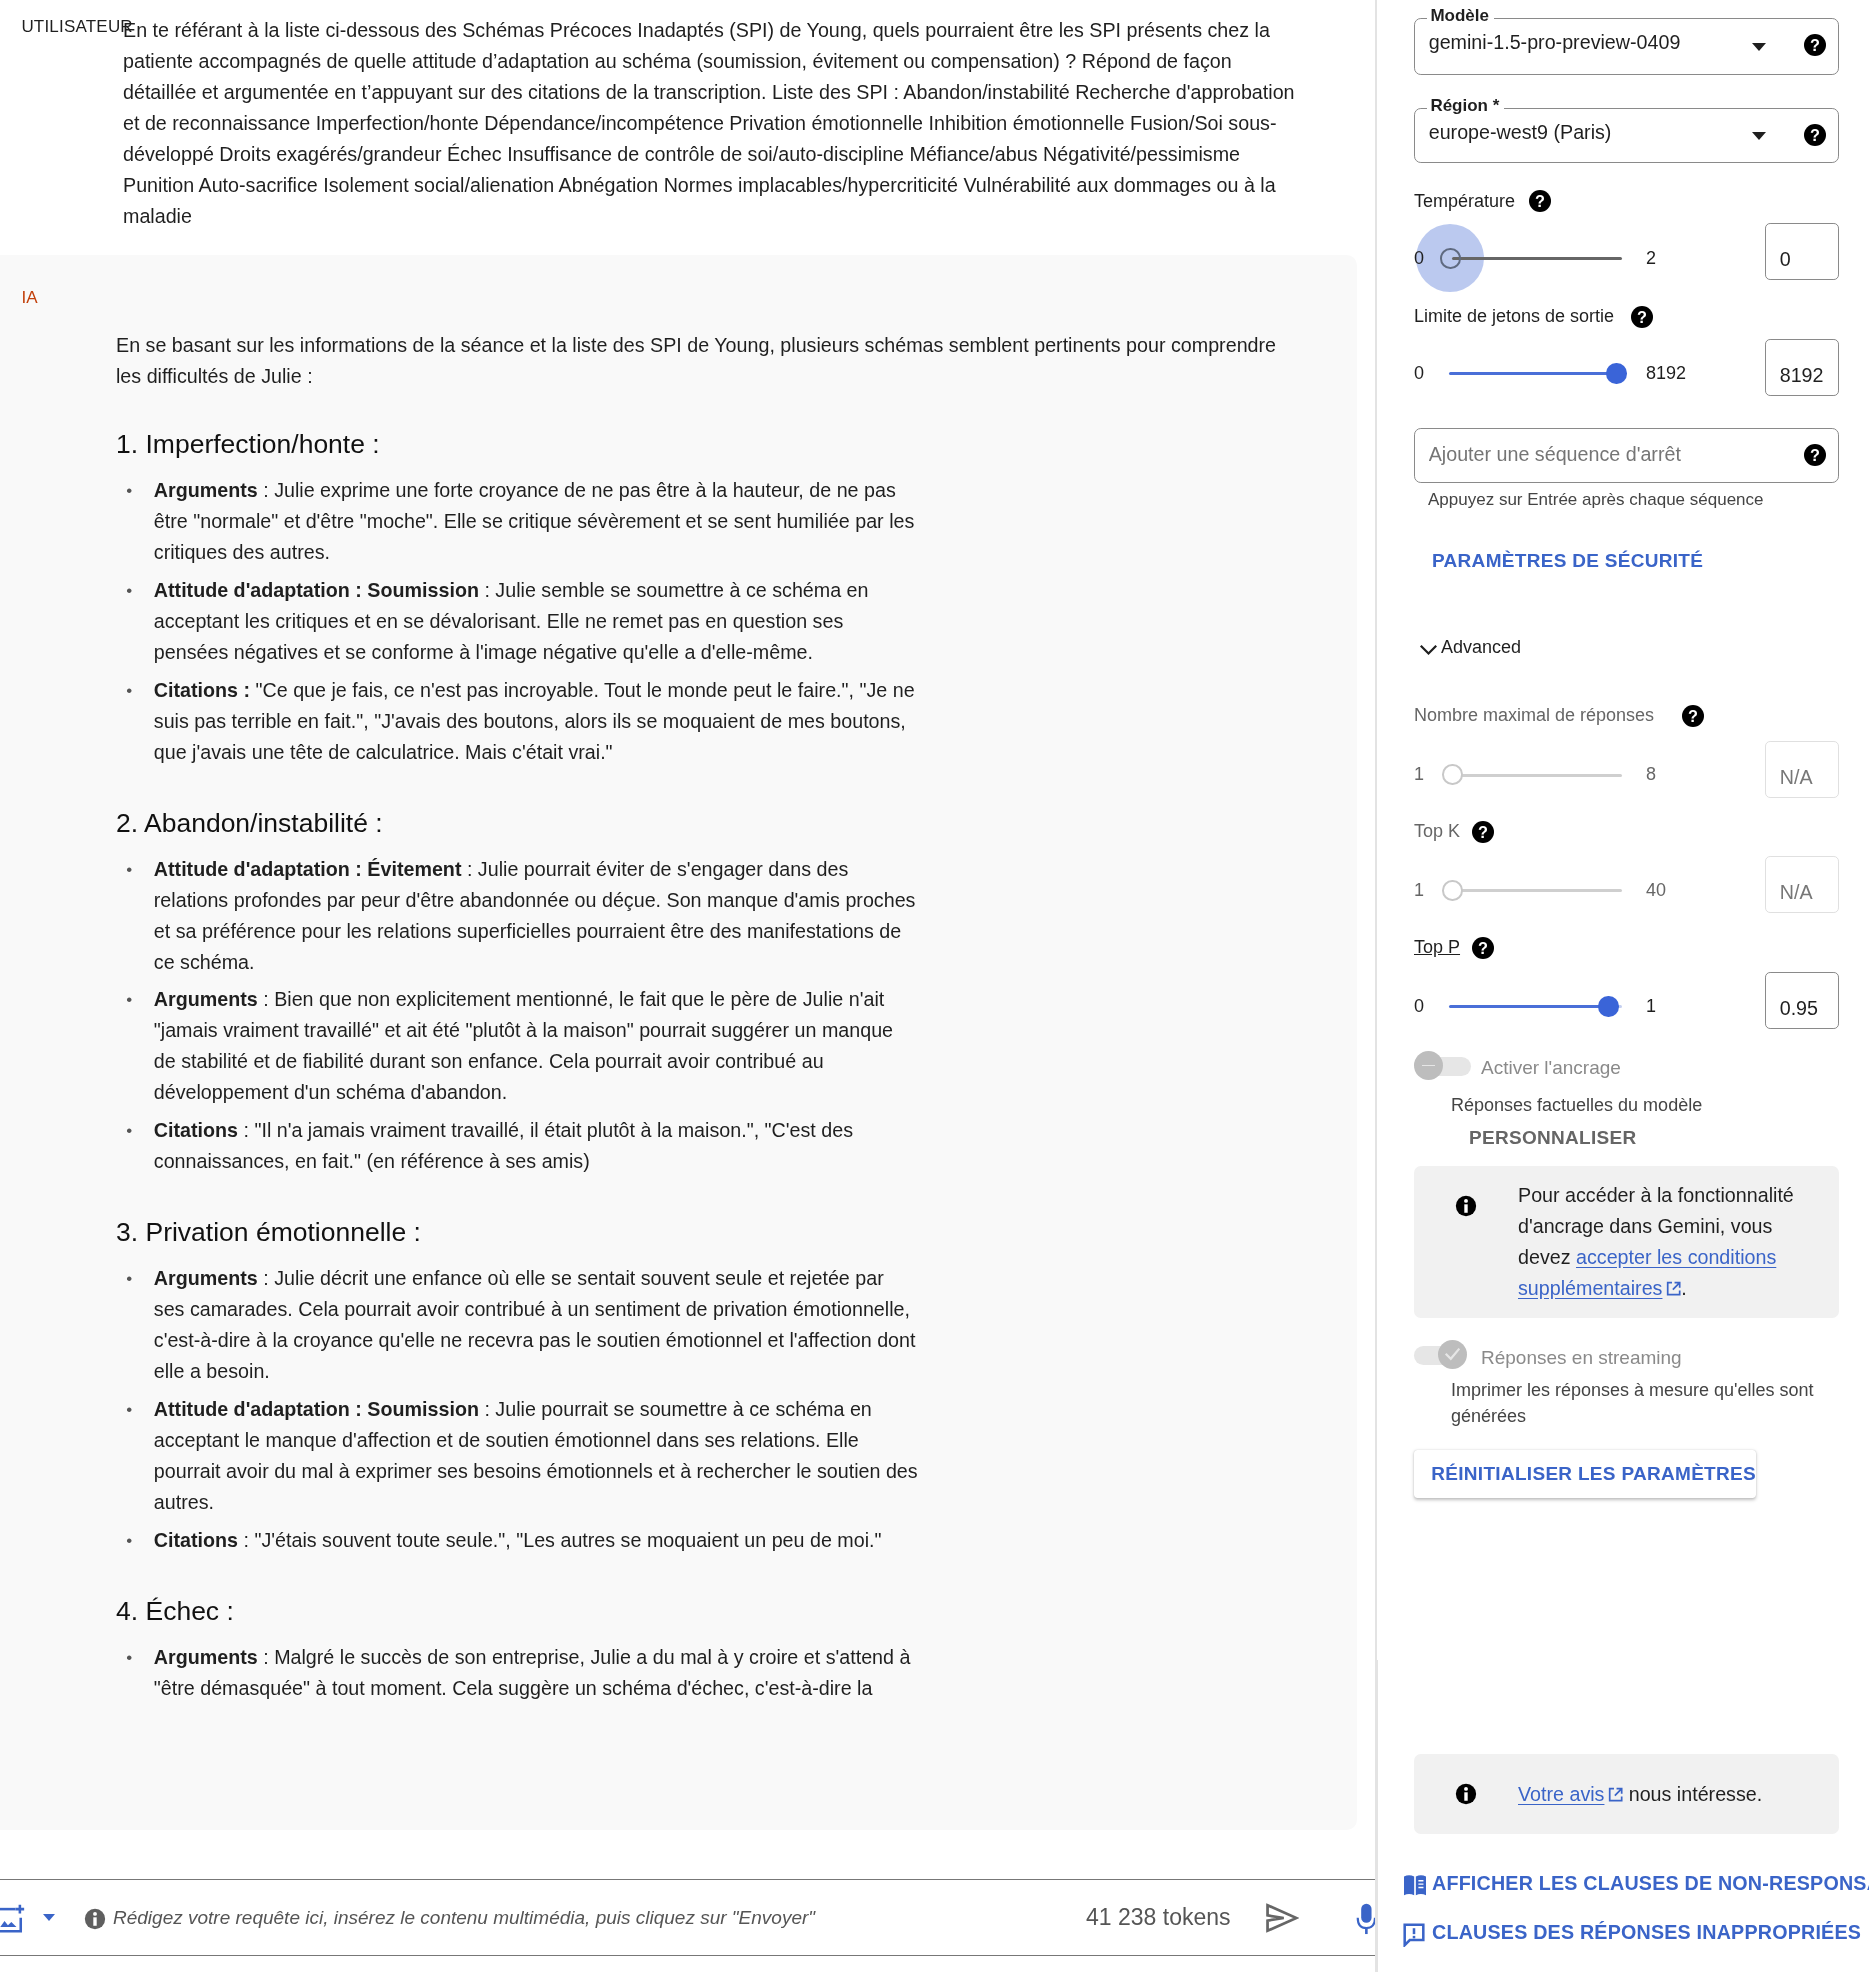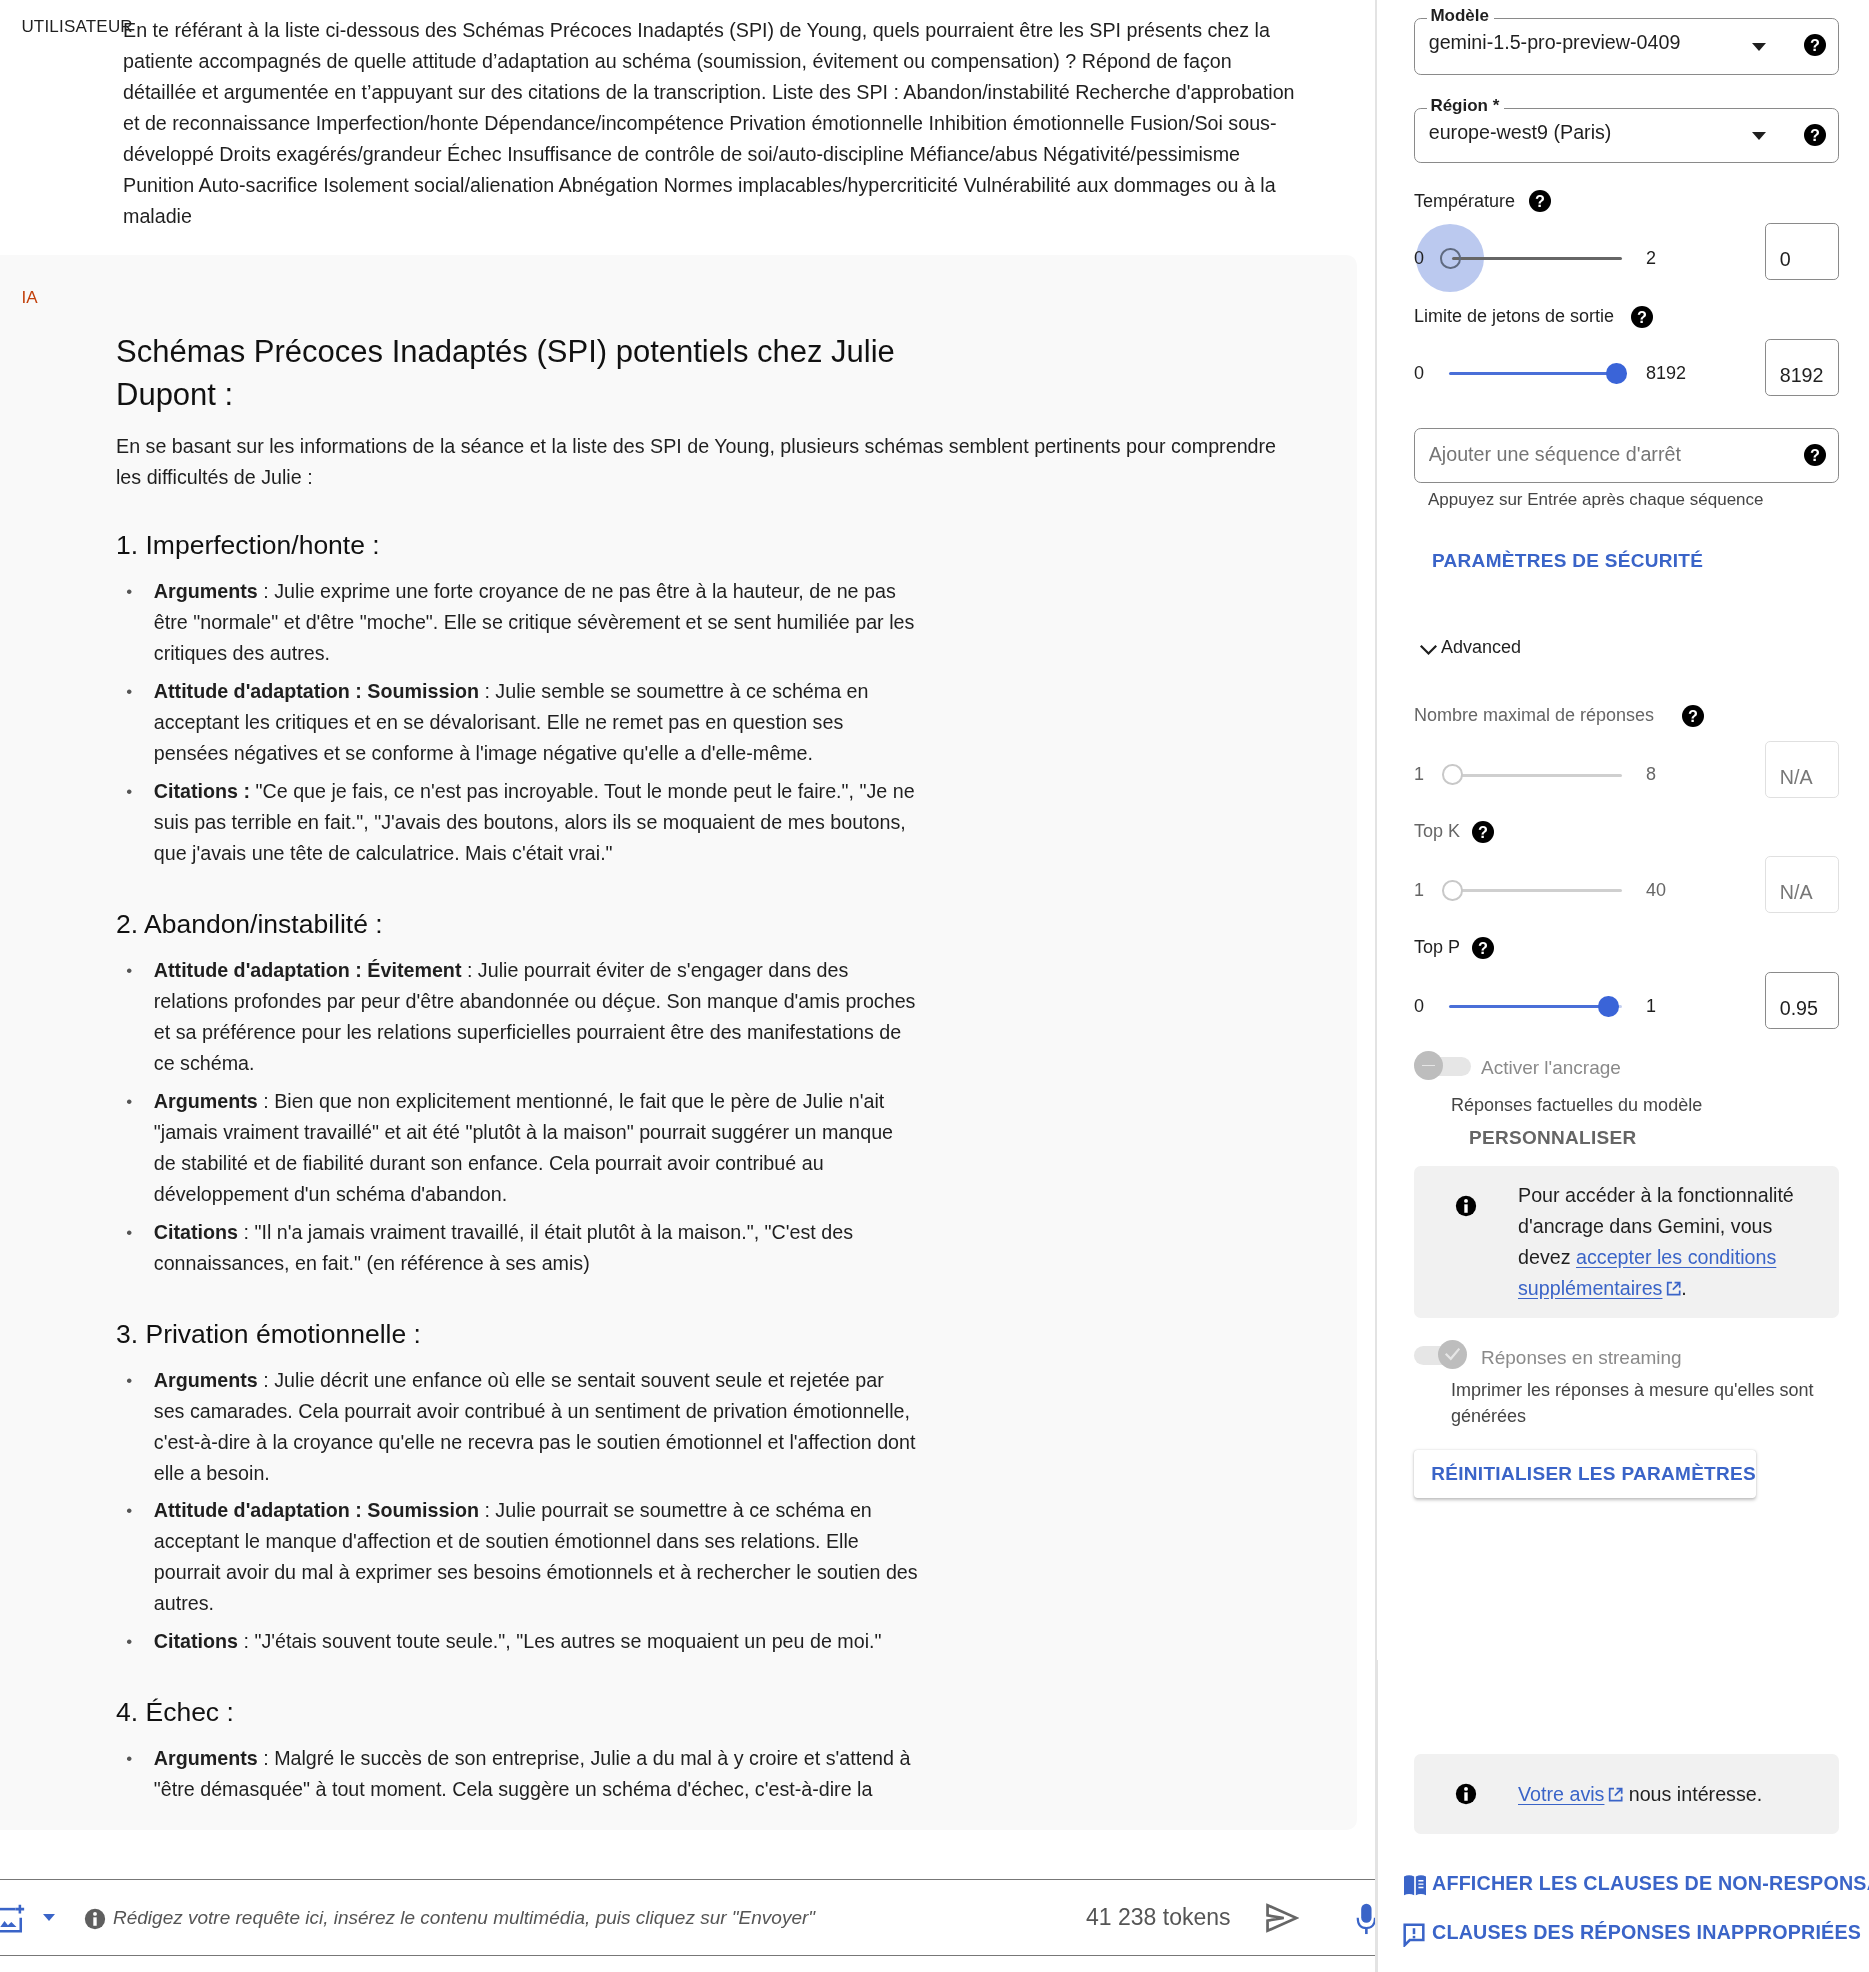--- a/index.html
+++ b/index.html
@@ -76,21 +76,20 @@
 <body>
 
 <div id="chat">
   <div id="user-label" class="role-label">UTILISATEUR</div>
   <div id="user-prompt">En te référant à la liste ci-dessous des Schémas Précoces Inadaptés (SPI) de Young, quels pourraient être les SPI présents chez la patiente accompagnés de quelle attitude d’adaptation au schéma (soumission, évitement ou compensation) ? Répond de façon détaillée et argumentée en t’appuyant sur des citations de la transcription. Liste des SPI : Abandon/instabilité Recherche d'approbation et de reconnaissance Imperfection/honte Dépendance/incompétence Privation émotionnelle Inhibition émotionnelle Fusion/Soi sous-développé Droits exagérés/grandeur Échec Insuffisance de contrôle de soi/auto-discipline Méfiance/abus Négativité/pessimisme Punition Auto-sacrifice Isolement social/alienation Abnégation Normes implacables/hypercriticité Vulnérabilité aux dommages ou à la maladie</div>
 
   <div id="ai-block"></div>
   <div id="ai-label" class="role-label">IA</div>
 
   <div id="ai-content">
-    <h2 id="ai-title">Schémas Précoces Inadaptés (SPI) potentiels chez Julie Dupont :</h2>
     <p id="ai-intro">En se basant sur les informations de la séance et la liste des SPI de Young, plusieurs schémas semblent pertinents pour comprendre les difficultés de Julie :</p>
     <div id="sections">
         <div class="section">
           <h3 class="section-h">1. Imperfection/honte :</h3>
           <ul>
             <li><b>Arguments</b><span> : Julie exprime une forte croyance de ne pas être à la hauteur, de ne pas être "normale" et d'être "moche". Elle se critique sévèrement et se sent humiliée par les critiques des autres.</span></li>
             <li><b>Attitude d'adaptation : Soumission</b><span> : Julie semble se soumettre à ce schéma en acceptant les critiques et en se dévalorisant. Elle ne remet pas en question ses pensées négatives et se conforme à l'image négative qu'elle a d'elle-même.</span></li>
             <li><b>Citations :</b><span> "Ce que je fais, ce n'est pas incroyable. Tout le monde peut le faire.", "Je ne suis pas terrible en fait.", "J'avais des boutons, alors ils se moquaient de mes boutons, que j'avais une tête de calculatrice. Mais c'était vrai."</span></li>
           </ul>
         </div>
@@ -204,21 +203,21 @@
   <input class="num-box disabled" style="left: 388px; top: 741px;" value="N/A">
 
   <span class="lbl dim" style="left:37px; top:821px;">Top K</span>
   <span class="help" style="left:95px; top:821px;">?</span>
   <span class="tick dim" style="left:37px; top:880px;">1</span>
   <div class="track" style="left:75px; top:889px; width:170px; background:#cfcfcf;"></div>
   <div class="thumb ring" style="left:65px; top:880px;"></div>
   <span class="tick dim" style="left:269px; top:880px;">40</span>
   <input class="num-box disabled" style="left: 388px; top: 856px;" value="N/A">
 
-  <span class="lbl" style="left:37px; top:937px;">Top P</span>
+  <span class="lbl" style="left:37px; top:937px;text-decoration:underline;">Top P</span>
   <span class="help" style="left:95px; top:937px;">?</span>
   <span class="tick" style="left:37px; top:996px;">0</span>
   <div class="track active" style="left:72px; top:1005px; width:164px;"></div>
   <div class="track" style="left:236px; top:1005px; width:8.6px; background:#c5cff0;"></div>
   <div class="thumb filled" style="left:221px; top:996px;"></div>
   <span class="tick" style="left:269px; top:996px;">1</span>
   <input class="num-box" style="left: 388px; top: 972px;" value="0.95">
 
   <div class="abs" style="left:37px; top:1051px; width:60px; height:31px;">
     <div class="toggle-track" style="left:6.8px; top:6px;"></div>

